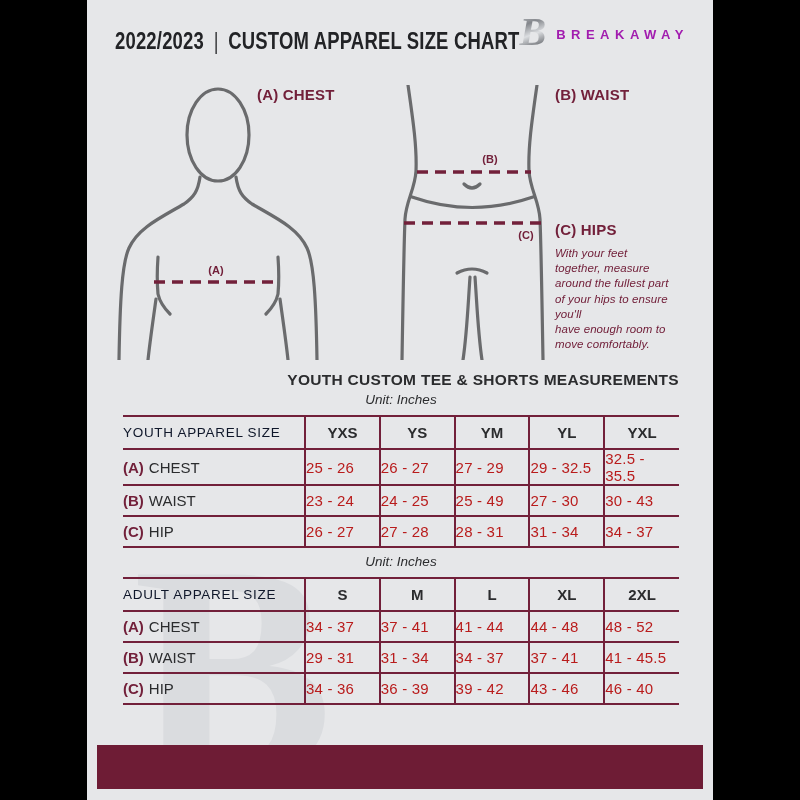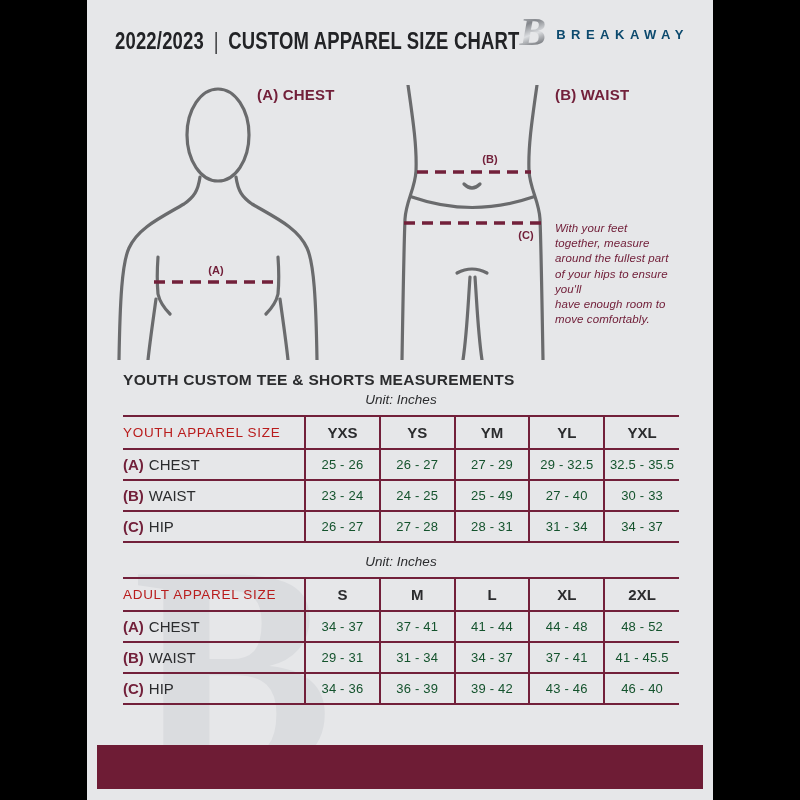--- a/index.html
+++ b/index.html
@@ -32,60 +32,60 @@
     position:absolute;top:12px;right:24px;z-index:2;
     display:flex;align-items:center;gap:10px;
   }
   .logo-b{
     font-family:"Liberation Serif",serif;font-style:italic;font-weight:700;
     font-size:40px;line-height:1;
     background:linear-gradient(160deg,#c3c6ca 0%,#84878c 30%,#dcdee1 55%,#66696e 85%);
     -webkit-background-clip:text;background-clip:text;color:transparent;
   }
   .brand{
-    font-weight:700;font-size:13px;letter-spacing:5.5px;color:#0c4a6e;margin-top:5px;
+    font-weight:700;font-size:13px;letter-spacing:5.5px;color:#a21caf;margin-top:5px;
   }
   
   .fig{position:absolute;z-index:1;}
   .fig-torso{left:25px;top:85px;}
   .fig-hips{left:303px;top:85px;}
   .figure-line{fill:none;stroke:var(--figure,#6a6b6d);stroke-width:3.2;stroke-linecap:round;}
   .dash-line{fill:none;stroke:var(--accent,#72203a);stroke-width:3.4;stroke-dasharray:11 7;}
   .marker-label{fill:var(--accent,#72203a);font-weight:700;font-size:11px;font-family:"Liberation Sans",sans-serif;}
   
   .guide{position:absolute;z-index:2;color:var(--accent,#72203a);}
   .guide h3{margin:0 0 8px 0;font-size:15px;font-weight:700;letter-spacing:.2px;}
   .guide p{margin:0;font-size:11.5px;font-style:italic;line-height:1.32;white-space:pre-line;letter-spacing:.1px;}
   .guide-a{left:170px;top:86px;width:165px;}
   .guide-b{left:468px;top:86px;width:155px;}
   .guide-c{left:468px;top:221px;width:155px;}
   
   .table-block{position:absolute;left:36px;width:556px;z-index:2;}
   .tb-youth{top:371px;}
   .tb-adult{top:551px;}
-  .tbl-title{text-align:left;font-weight:700;font-size:15.5px;letter-spacing:.3px;color:var(--ink,#2b2c2e);}
+  .tbl-title{text-align:right;font-weight:700;font-size:15.5px;letter-spacing:.3px;color:var(--ink,#2b2c2e);}
   .tbl-unit{text-align:center;font-style:italic;font-size:13.5px;color:var(--ink,#2b2c2e);margin-top:3px;}
   table.sizes-table{
     width:556px;margin-top:8px;border-collapse:collapse;table-layout:fixed;
     border-top:2px solid var(--accent,#72203a);
   }
   table.sizes-table col.c-label{width:182px;}
   table.sizes-table tr{border-bottom:2px solid var(--accent,#72203a);}
   table.sizes-table th,table.sizes-table td{border-left:2px solid var(--accent,#72203a);padding:0;}
   table.sizes-table th:first-child,table.sizes-table td:first-child{border-left:none;}
   tr.hdr-row{height:33px;}
   tr.data-row{height:31px;}
   th.label-cell{
     text-align:left;padding-left:17px;font-weight:400;font-size:13.5px;
-    letter-spacing:.7px;color:#b91c1c;
+    letter-spacing:.7px;color:#0f172a;
   }
   th.size-cell{font-weight:700;font-size:15px;color:var(--ink,#2b2c2e);}
   td.row-label{text-align:left;padding-left:17px;font-size:15px;color:var(--ink,#2b2c2e);}
   td.row-label .prefix{font-weight:700;color:var(--accent,#72203a);margin-right:5px;}
-  td.value-cell{text-align:center;font-size:13px;color:#14532d;letter-spacing:.2px;}
+  td.value-cell{text-align:left;font-size:15px;color:#b91c1c;letter-spacing:.2px;}
   
   .footer-bar{
     position:absolute;left:10px;top:745px;width:606px;height:44px;z-index:3;
     background:var(--bar,#6e1c35);
   }
 </style>
 </head>
 <body>
 
 <div class="page">
@@ -124,20 +124,21 @@
     <text class="marker-label" x="136" y="154" text-anchor="middle">(C)</text>
   </svg>
 
   <div class="guide guide-a">
     <h3>(A) CHEST</h3>
   </div>
   <div class="guide guide-b">
     <h3>(B) WAIST</h3>
   </div>
   <div class="guide guide-c">
+    <h3>(C) HIPS</h3>
     <p>With your feet
 together, measure
 around the fullest part
 of your hips to ensure
 you'll
 have enough room to
 move comfortably.</p>
   </div>
 
   <div class="table-block tb-youth">
@@ -167,22 +168,22 @@
         <td class="value-cell">26 - 27</td>
         <td class="value-cell">27 - 29</td>
         <td class="value-cell">29 - 32.5</td>
         <td class="value-cell">32.5 - 35.5</td>
       </tr>
       <tr class="data-row">
         <td class="row-label"><span class="prefix">(B)</span><span>WAIST</span></td>
         <td class="value-cell">23 - 24</td>
         <td class="value-cell">24 - 25</td>
         <td class="value-cell">25 - 49</td>
-        <td class="value-cell">27 - 40</td>
-        <td class="value-cell">30 - 33</td>
+        <td class="value-cell">27 - 30</td>
+        <td class="value-cell">30 - 43</td>
       </tr>
       <tr class="data-row">
         <td class="row-label"><span class="prefix">(C)</span><span>HIP</span></td>
         <td class="value-cell">26 - 27</td>
         <td class="value-cell">27 - 28</td>
         <td class="value-cell">28 - 31</td>
         <td class="value-cell">31 - 34</td>
         <td class="value-cell">34 - 37</td>
       </tr>
     </tbody>

